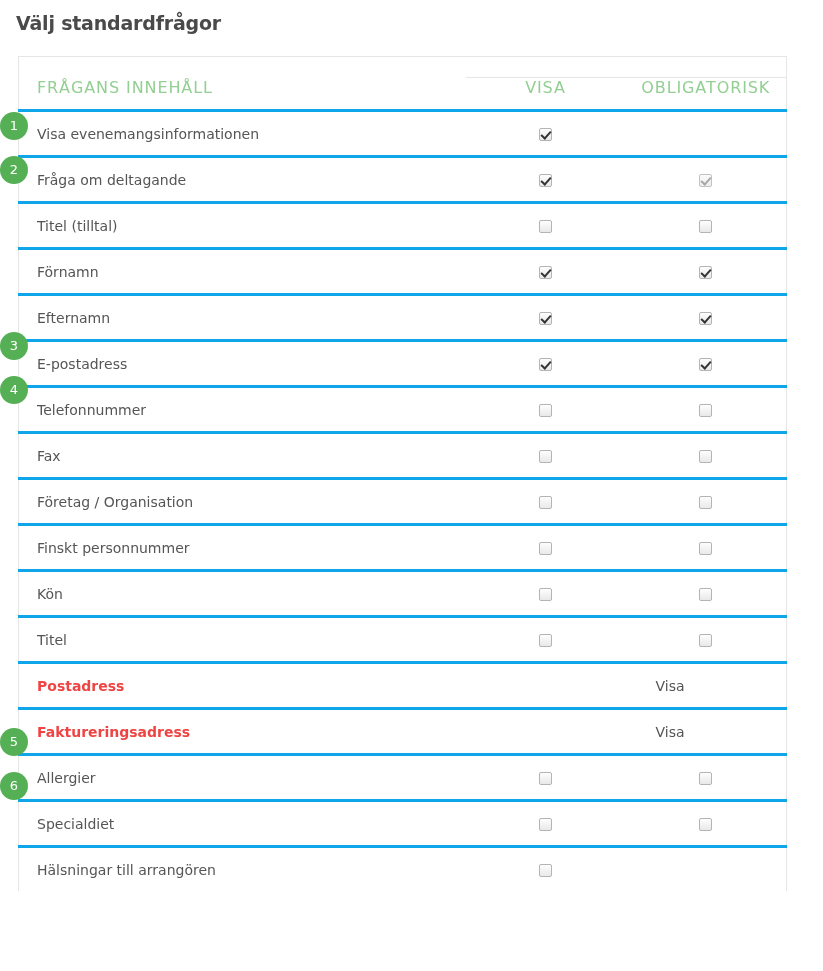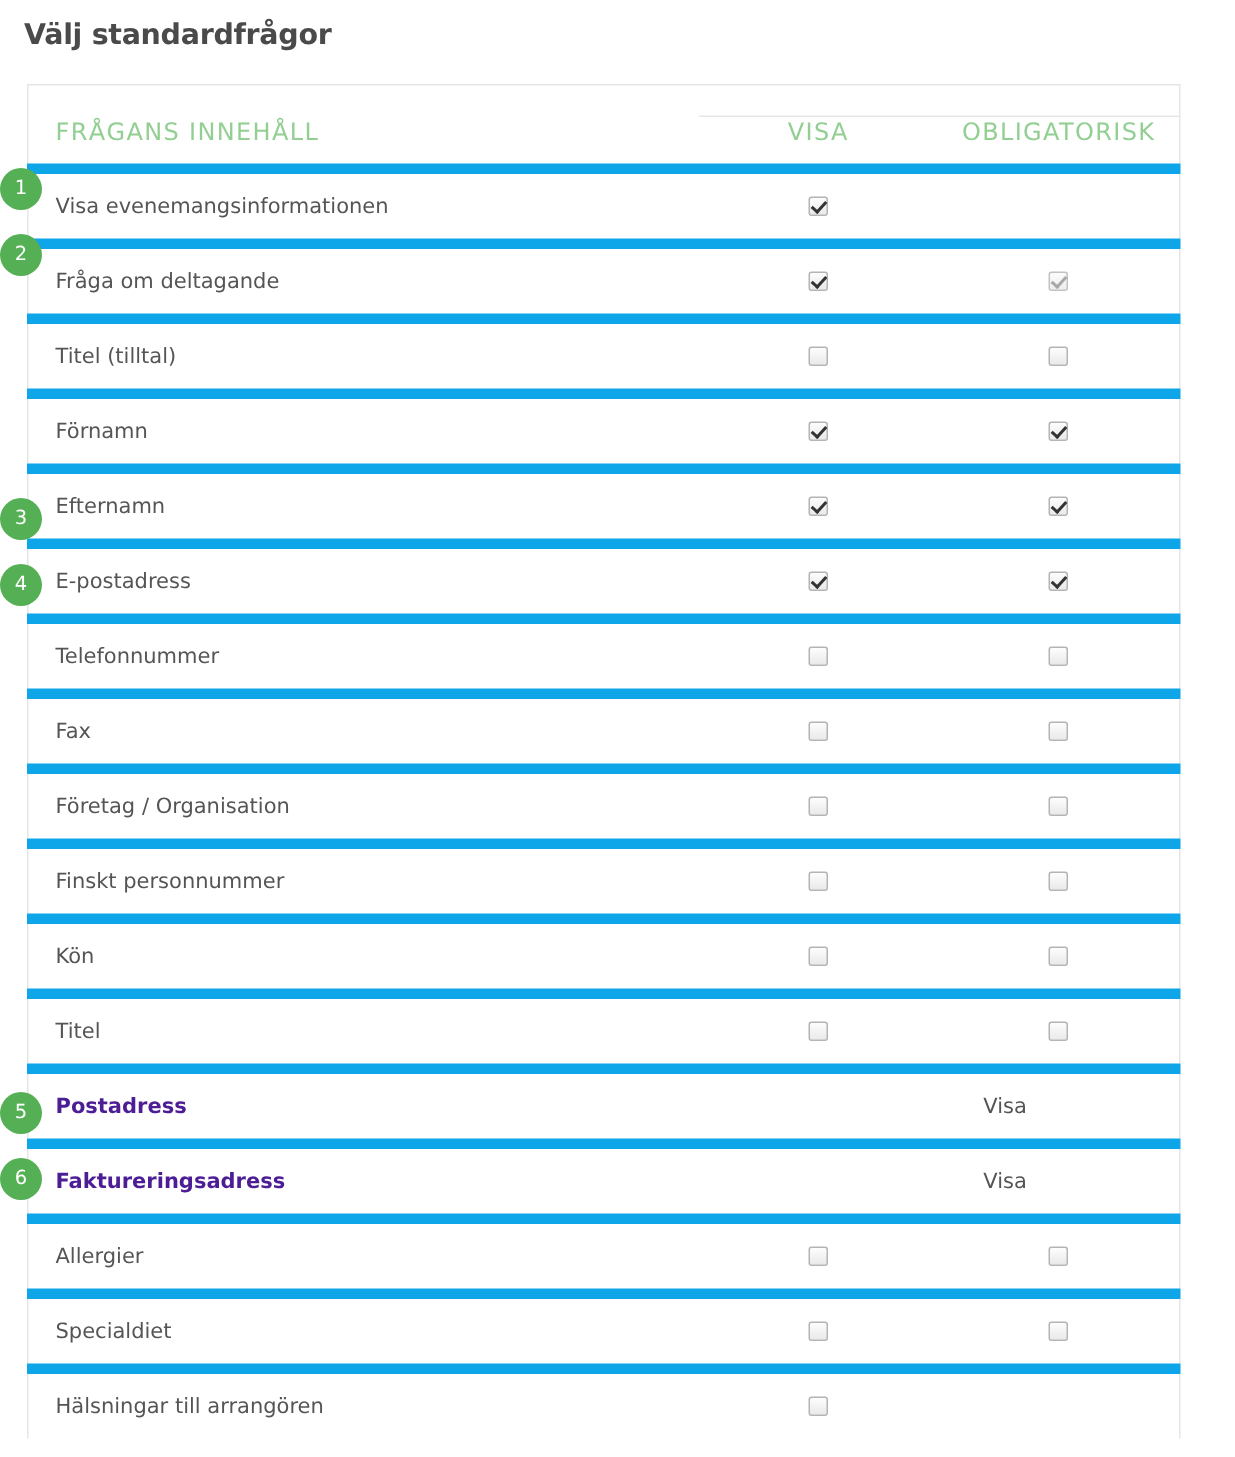--- a/index.html
+++ b/index.html
@@ -66,33 +66,33 @@
     padding: 0 0 12px 18px;
     vertical-align: bottom;
     border: none;
   }
   tr.head th.col-center {
     text-align: center;
     padding-left: 0;
   }
 
   tr.row td {
-    border-top: 7px solid #0ea5e9;
+    border-top: 3px solid #0ea5e9;
     height: 43px;
     padding: 0;
     font-size: 14px;
     color: #555555;
     vertical-align: middle;
   }
   tr.row td.label {
     padding-left: 18px;
   }
   tr.row.group td.label {
     font-weight: bold;
-    color: #4c1d95;
+    color: #ef4444;
   }
   tr.row td.center {
     text-align: center;
   }
   tr.row td.visa-link {
     text-align: left;
     padding-left: 30px;
     color: #555555;
     font-size: 14px;
   }

